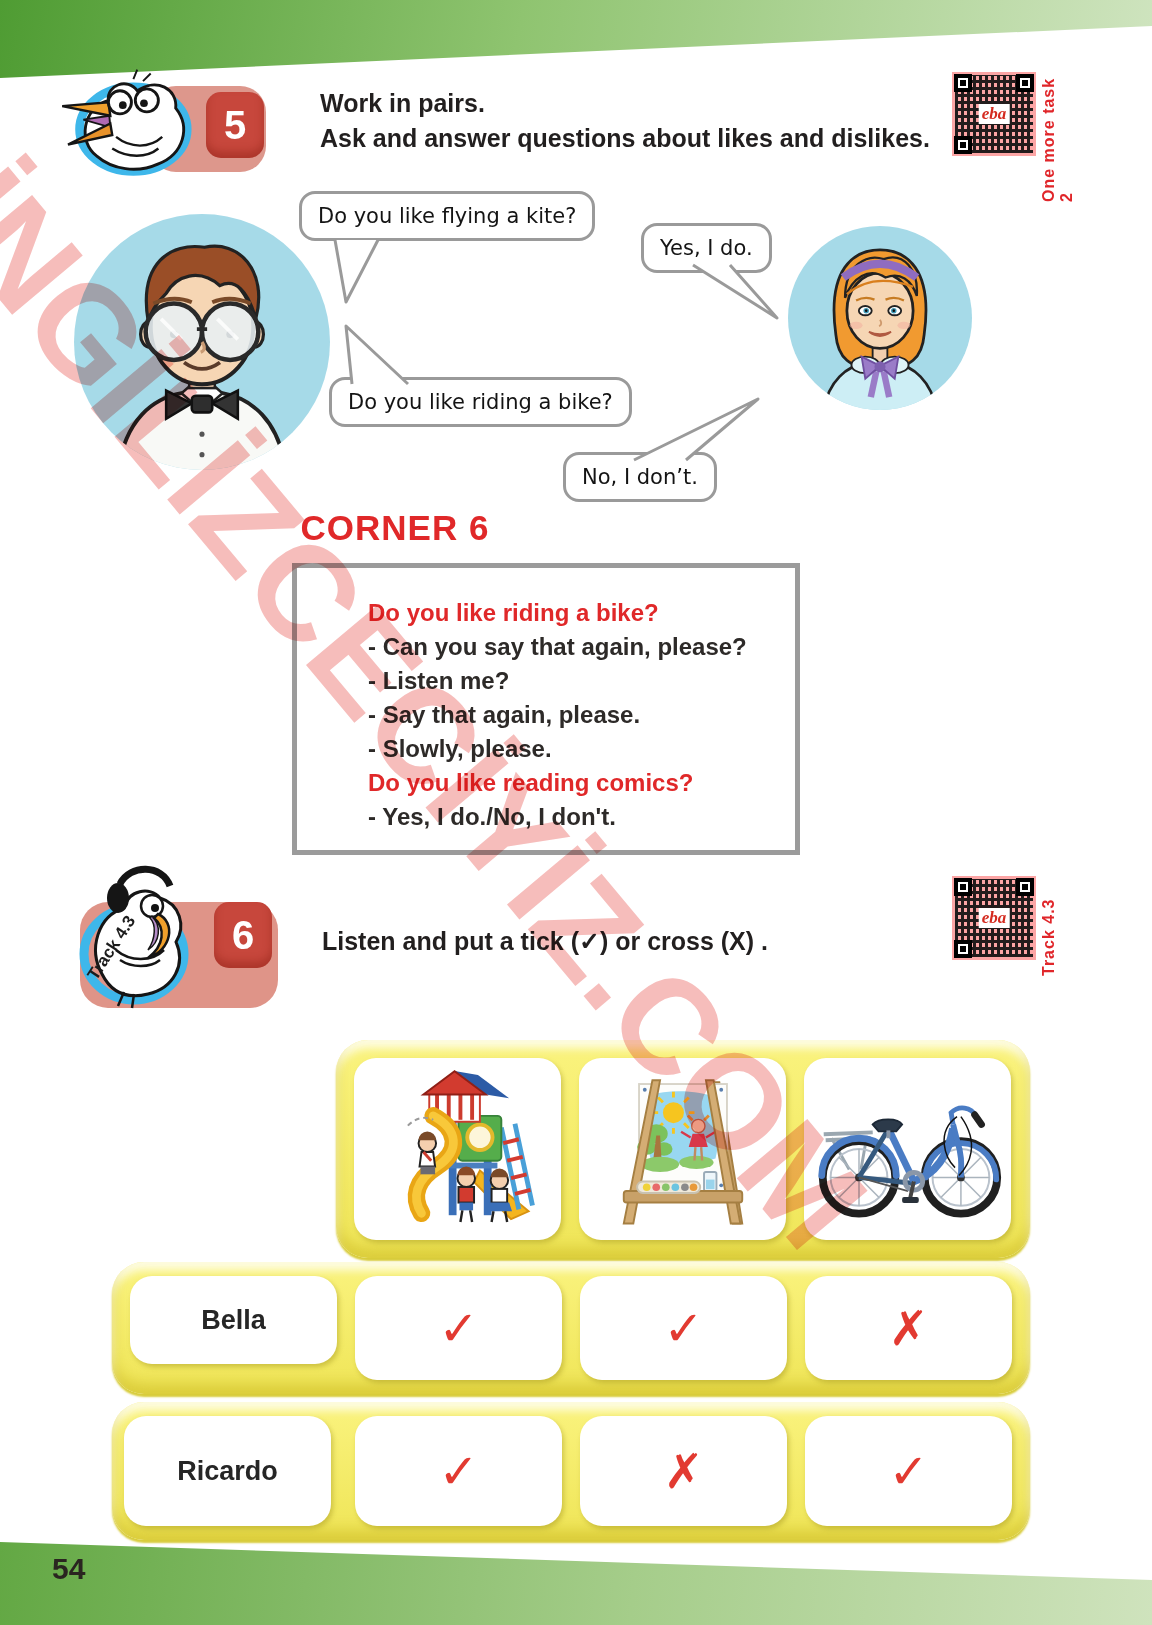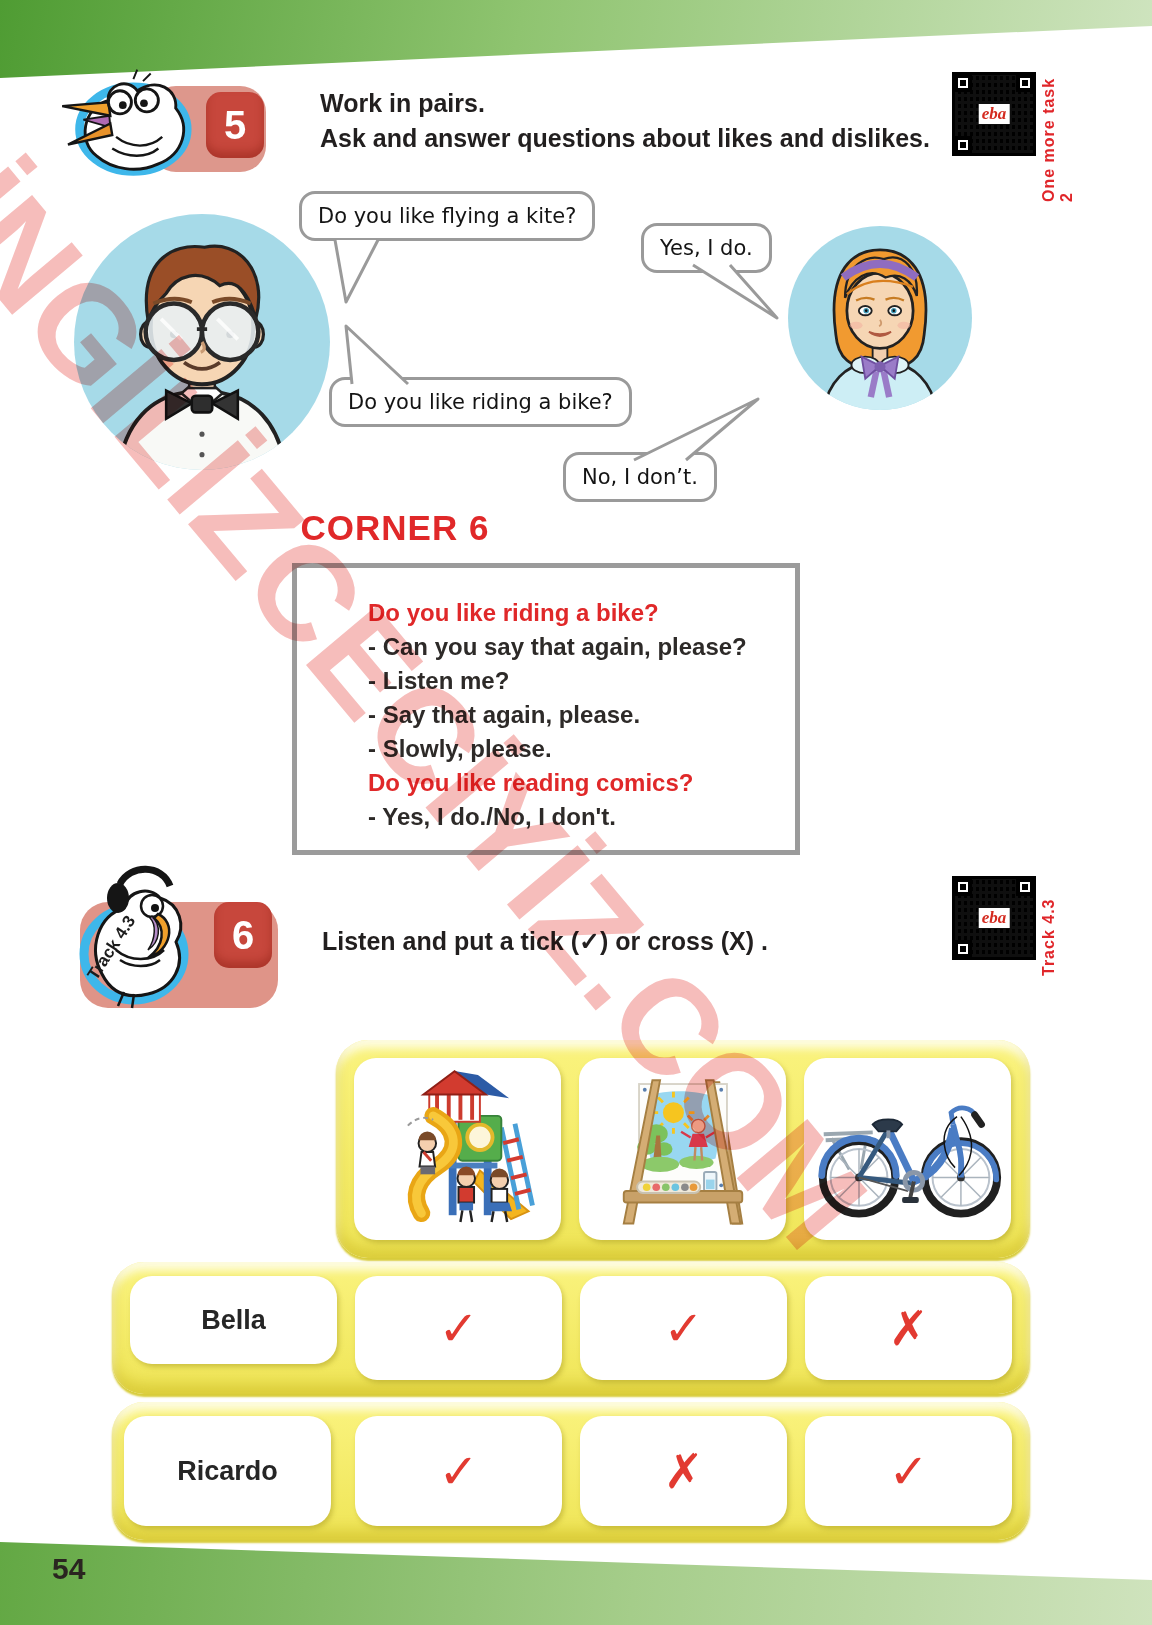--- a/index.html
+++ b/index.html
@@ -14,21 +14,21 @@
     background:linear-gradient(95deg,#63a844,#a5cd8a 55%,#cfe3bd);
     clip-path:polygon(0 6px,1152px 44px,1152px 89px,0 89px);}
   .page-num{left:52px;top:1552px;z-index:3;font-weight:bold;font-size:30px;color:#2a2520;}
   
   .badge-shadow{background:#dd978c;border-radius:26px;z-index:3;}
   .badge{background:#c7473c;border-radius:15px;color:#fff;display:flex;align-items:center;
     justify-content:center;font-weight:bold;font-size:40px;z-index:5;
     box-shadow:inset 0 -6px 8px rgba(120,20,10,.35);}
   .instr{z-index:5;font-weight:bold;font-size:25px;color:#221f1f;line-height:35px;margin-left:44px;}
   
-  .qr{background:#000000;z-index:4;}
+  .qr{background:#fca5a5;z-index:4;}
   .qr-noise{position:absolute;inset:3px;opacity:.92;background-image:
     repeating-linear-gradient(0deg,#111 0 3px,transparent 3px 7px),
     repeating-linear-gradient(90deg,#111 0 3px,transparent 3px 6px);}
   .qr-finder{position:absolute;width:18px;height:18px;border:4px solid #000;background:#fff;box-sizing:border-box;}
   .qr-finder::after{content:"";position:absolute;inset:2px;background:#000;}
   .qr-center{position:absolute;left:50%;top:50%;transform:translate(-50%,-50%);background:#fff;
     padding:0 3px;color:#d42b20;font-family:"Liberation Serif",serif;font-style:italic;
     font-weight:bold;font-size:17px;}
   .qr-label{z-index:4;writing-mode:vertical-rl;transform:rotate(180deg);color:#e0262a;
     font-weight:bold;font-size:16px;letter-spacing:1px;display:flex;align-items:center;}

